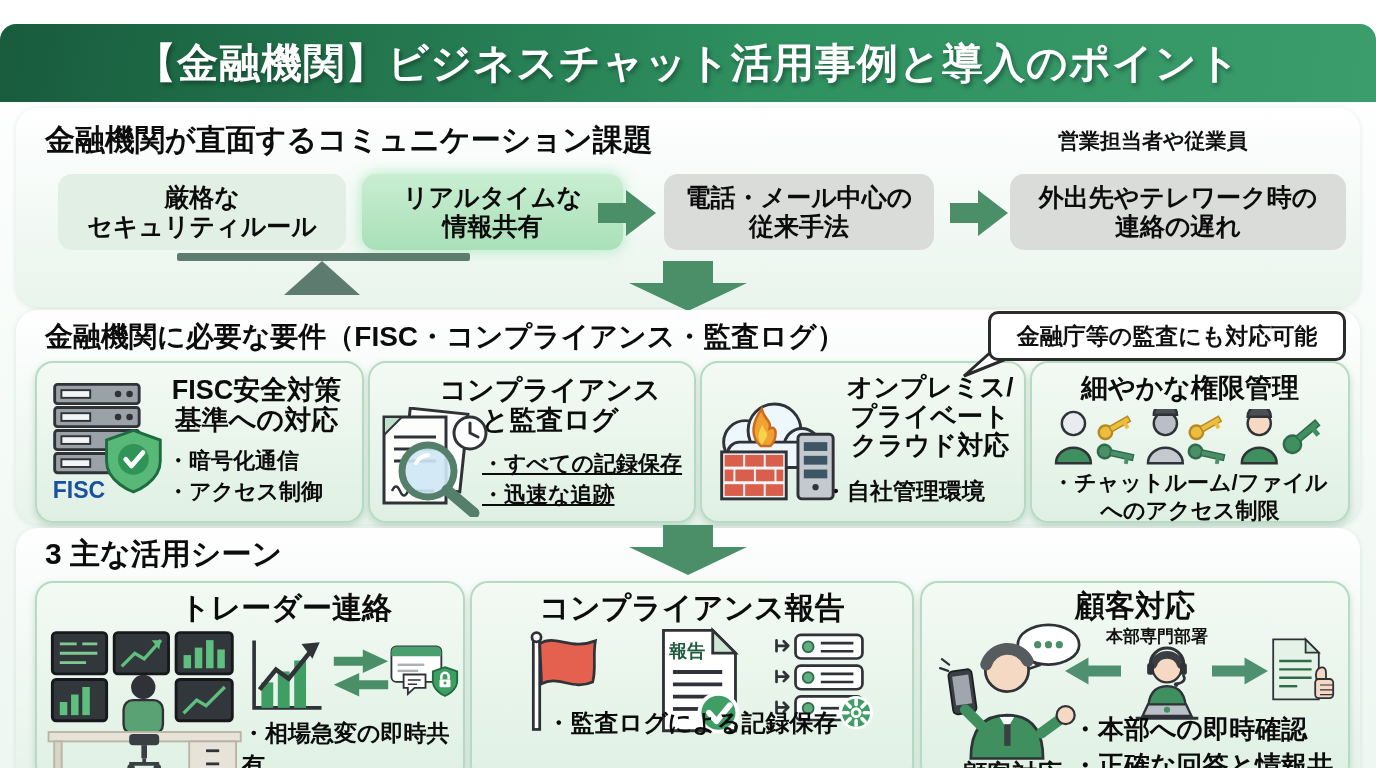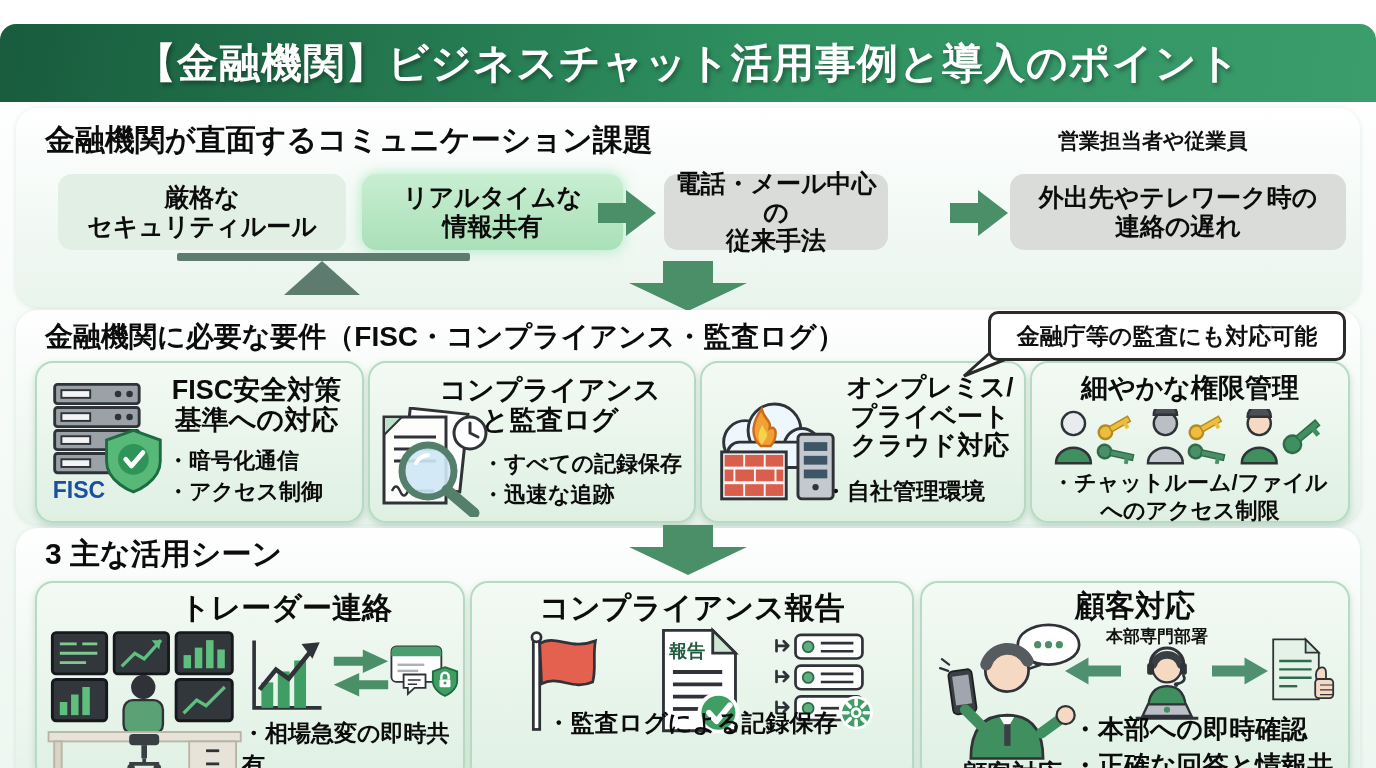--- a/index.html
+++ b/index.html
@@ -66,21 +66,21 @@
 
   <div class="abs pill pale pre" style="left:58px;width:288px;">厳格な
 セキュリティルール</div>
   <div class="abs pill mint pre" style="left:362px;width:261px;">リアルタイムな
 情報共有</div>
 
   <svg class="abs" style="left:598px;top:166px;" width="58" height="46" viewBox="0 0 58 46">
     <polygon points="0,13 28,13 28,0 58,23 28,46 28,33 0,33" fill="#4a8f68"></polygon>
   </svg>
 
-  <div class="abs pill gray pre" style="left:664px;width:224px;">電話・メール中心の
+  <div class="abs pill gray pre" style="left:664px;width:270px;">電話・メール中心の
 従来手法</div>
 
   <svg class="abs" style="left:950px;top:166px;" width="58" height="46" viewBox="0 0 58 46">
     <polygon points="0,13 28,13 28,0 58,23 28,46 28,33 0,33" fill="#4a8f68"></polygon>
   </svg>
 
   <div class="abs pill gray pre" style="left:1010px;width:336px;">外出先やテレワーク時の
 連絡の遅れ</div>
 
   <div class="abs seesaw-bar" style="left:177px;top:229px;width:293px;height:8px;"></div>
@@ -129,21 +129,21 @@
         <circle cx="30" cy="32" r="16" fill="#2e9457"></circle>
         <path d="M22 32 l6 7 l12 -14" stroke="#ffffff" stroke-width="5" fill="none" stroke-linecap="round" stroke-linejoin="round"></path>
       </g>
       <text x="6" y="122" font-size="24" font-weight="bold" fill="#1c4fa0">FISC</text>
     </svg>
   </div>
 
   <div class="abs card req-card" style="left:368px;width:324px;">
     <div class="abs card-title pre" style="left:60px;top:12px;width:240px;font-size:27px;">コンプライアンス
 と監査ログ</div>
-    <div class="abs bullets" style="left:112px;top:86px;font-size:22px;">
+    <div class="abs bullets" style="left:112px;top:86px;font-size:22px;text-decoration:underline;">
       <div>・すべての記録保存</div>
       <div>・迅速な追跡</div>
     </div>
     <svg class="abs" style="left:6px;top:44px;" width="120" height="110" viewBox="0 0 120 110">
       <rect x="30" y="4" width="58" height="78" fill="#ffffff" stroke="#2f3338" stroke-width="3" transform="rotate(6 59 43)"></rect>
       <rect x="8" y="10" width="62" height="86" fill="#fdfdfb" stroke="#2f3338" stroke-width="3"></rect>
       <path d="M8,10 L26,10 L8,28 Z" fill="#bfe0c8" stroke="#2f3338" stroke-width="2"></path>
       <g stroke="#2f3338" stroke-width="3">
         <line x1="18" y1="30" x2="60" y2="30"></line>
           <line x1="18" y1="42" x2="60" y2="42"></line>

